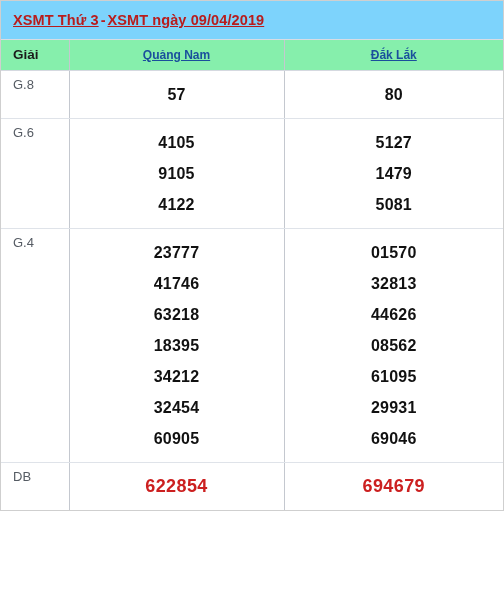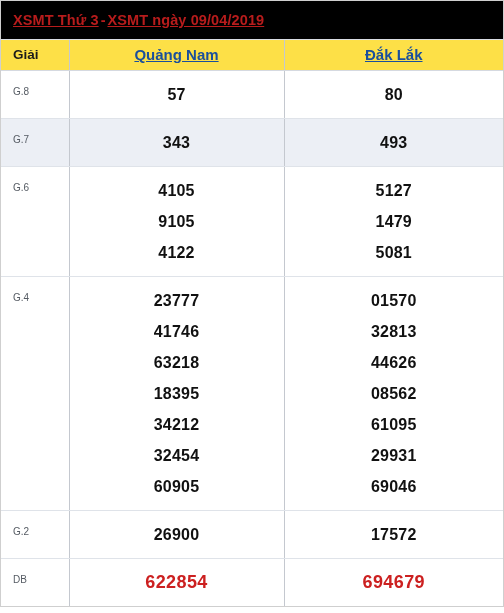--- a/index.html
+++ b/index.html
@@ -24,21 +24,21 @@
     border: 1px solid #cfcfcf;
     border-bottom: 1px solid #cfcfcf;
     width: 504px;
     background: #ffffff;
   }
   
   .title-bar {
     box-sizing: border-box;
     height: 39px;
     padding: 10px 0 0 12px;
-    background: #000000;
+    background: #7dd3fc;
     border-bottom: 1px solid #d8dce3;
     white-space: nowrap;
   }
   .title-link {
     font-size: 14.5px;
     font-weight: bold;
     color: #b81c1c;
     text-decoration: underline;
     letter-spacing: 0.1px;
     cursor: pointer;
@@ -55,56 +55,56 @@
     table-layout: fixed;
     width: 502px;
     background: #ffffff;
   }
   table.lottery col.c-prize  { width: 68px; }
   table.lottery col.c-prov1  { width: 215px; }
   table.lottery col.c-prov2  { width: 219px; }
 
   thead th {
     box-sizing: border-box;
-    background: #fde047;
+    background: #86efac;
     height: 30px;
     padding: 0;
     border-bottom: 1px solid #d5d9e0;
     vertical-align: middle;
   }
   th.prize-head {
     text-align: left;
     padding-left: 12px;
     font-size: 13.5px;
     font-weight: bold;
     color: #1b1b1b;
     border-right: 1px solid #c4c8cf;
   }
   th.prov-head {
     text-align: center;
-    font-size: 15px;
+    font-size: 12px;
   }
   th.prov-head .prov-link {
     color: #1a4f9c;
     font-weight: bold;
     text-decoration: underline;
     cursor: pointer;
   }
   th.prov-head.divider { border-right: 1px solid #c4c8cf; }
 
   tbody td {
     box-sizing: border-box;
     padding: 0;
     vertical-align: top;
   }
   td.prize-cell {
     text-align: left;
     padding-left: 12px;
-    padding-top: 15px;
-    font-size: 10px;
+    padding-top: 6px;
+    font-size: 13px;
     color: #555b63;
     border-right: 1px solid #c4c8cf;
     border-bottom: 1px solid #dfe3e9;
     margin-top: 16px;
   }
   td.num-cell {
     text-align: center;
     border-bottom: 1px solid #dfe3e9;
   }
   td.num-cell.divider { border-right: 1px solid #c4c8cf; }
@@ -165,33 +165,20 @@
               <ul class="numlist">
                 <li>57</li>
               </ul>
             </td>
             <td class="num-cell">
               <ul class="numlist">
                 <li>80</li>
               </ul>
             </td>
           </tr>
-          <tr class="stripe">
-            <td class="prize-cell">G.7</td>
-            <td class="num-cell divider">
-              <ul class="numlist">
-                <li>343</li>
-              </ul>
-            </td>
-            <td class="num-cell">
-              <ul class="numlist">
-                <li>493</li>
-              </ul>
-            </td>
-          </tr>
           <tr class="plain">
             <td class="prize-cell">G.6</td>
             <td class="num-cell divider">
               <ul class="numlist">
                 <li>4105</li>
                 <li>9105</li>
                 <li>4122</li>
               </ul>
             </td>
             <td class="num-cell">
@@ -220,33 +207,20 @@
                 <li>01570</li>
                 <li>32813</li>
                 <li>44626</li>
                 <li>08562</li>
                 <li>61095</li>
                 <li>29931</li>
                 <li>69046</li>
               </ul>
             </td>
           </tr>
-          <tr class="plain">
-            <td class="prize-cell">G.2</td>
-            <td class="num-cell divider">
-              <ul class="numlist">
-                <li>26900</li>
-              </ul>
-            </td>
-            <td class="num-cell">
-              <ul class="numlist">
-                <li>17572</li>
-              </ul>
-            </td>
-          </tr>
           <tr class="plain db-row">
             <td class="prize-cell">DB</td>
             <td class="num-cell divider">
               <ul class="numlist">
                 <li>622854</li>
               </ul>
             </td>
             <td class="num-cell">
               <ul class="numlist">
                 <li>694679</li>

